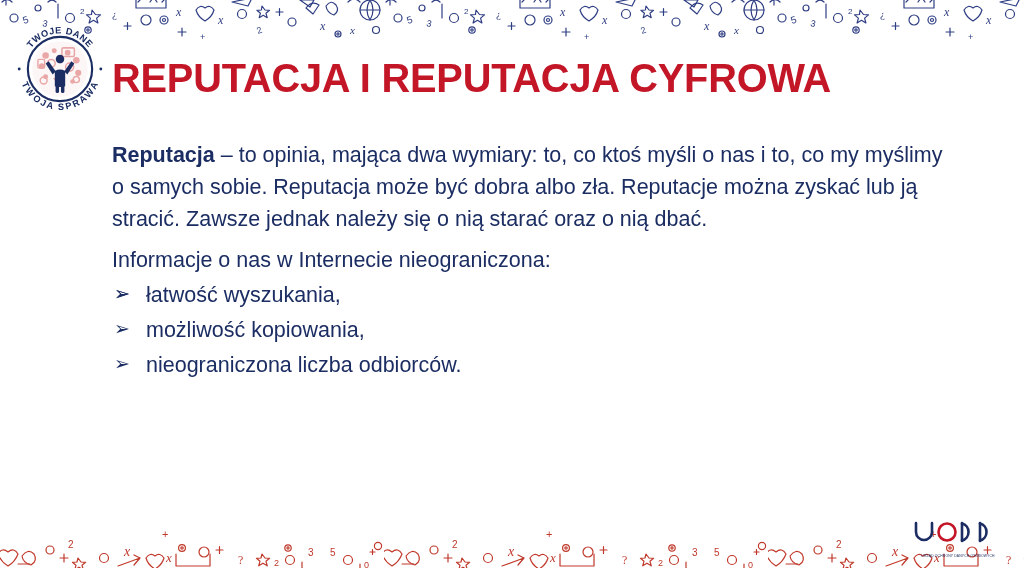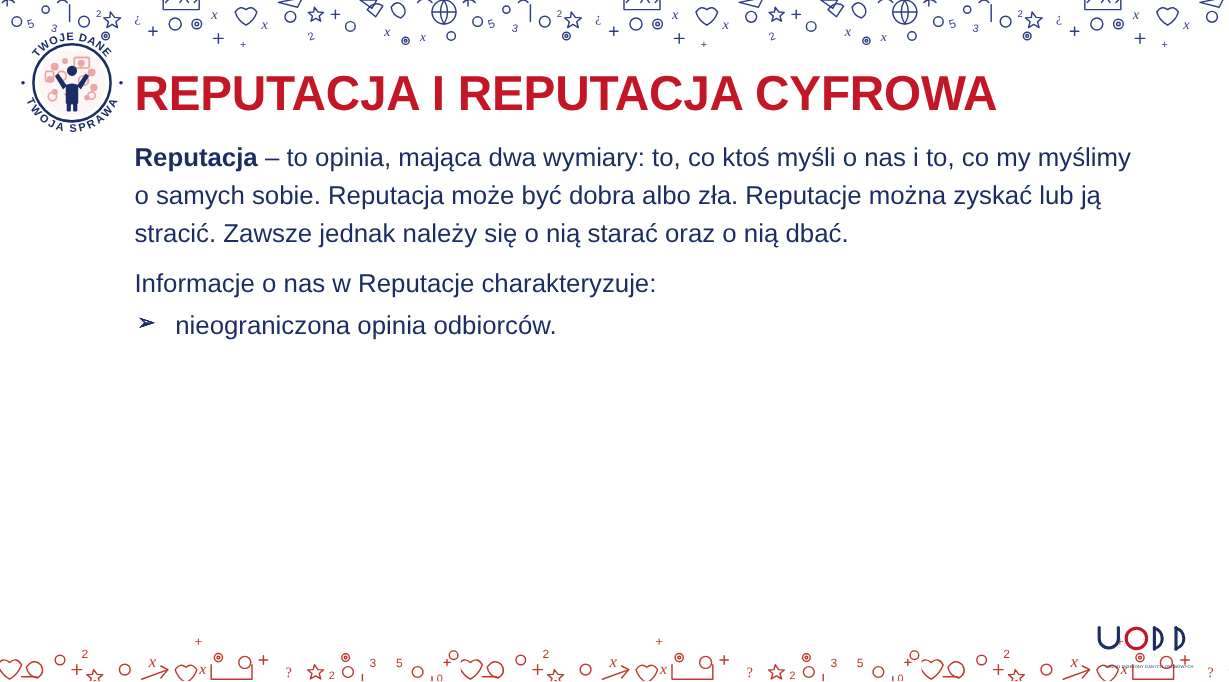--- a/index.html
+++ b/index.html
@@ -30,21 +30,21 @@
     font-weight:bold;
     letter-spacing:-0.2px;
     line-height:1.06;
     white-space:nowrap;
     transform:scaleX(0.97);
     transform-origin:left center;
   }
 
   
   .body{
-    position:absolute;left:112px;top:116px;width:846px;
+    position:absolute;left:112px;top:140px;width:846px;
     color:#1B2D62;
     font-size:21.5px;
     line-height:1.48;
   }
   .para{margin:0 0 10px 0;}
   .para.tight{margin-bottom:0;}
   .para b{font-weight:bold;}
   .lede{font-weight:bold;}
 
   .bullets{list-style:none;margin:2px 0 0 0;padding:0;}
@@ -263,35 +263,37 @@
 
   <div class="title">REPUTACJA I REPUTACJA CYFROWA</div>
 
   <div class="body">
 
     <p class="para">
       <b class="lede">Reputacja</b><span> – to opinia, mająca dwa wymiary: to, co ktoś myśli o nas i to, co my myślimy o samych sobie. Reputacja może być dobra albo zła. Reputacje można zyskać lub ją stracić. Zawsze jednak należy się o nią starać oraz o nią dbać.</span>
     </p>
 
 
-    <p class="para tight">Informacje o nas w Reputacje charakteryzuje:</p>
+    <p class="para tight">Informacje o nas w Internecie nieograniczona:</p>
 
     <ul class="bullets">
       <li>
         <span class="arrow">➢</span>
       </li>
       <li>
         <span class="arrow">➢</span>
+        <span>łatwość wyszukania,</span>
       </li>
       <li>
         <span class="arrow">➢</span>
+        <span>możliwość kopiowania,</span>
       </li>
       <li>
         <span class="arrow">➢</span>
-        <span>nieograniczona opinia odbiorców.</span>
+        <span>nieograniczona liczba odbiorców.</span>
       </li>
     </ul>
   </div>
 
   <div class="doodle-band doodle-bottom">
     <div class="doodle-strip">
       <svg class="doodle-tile" viewBox="0 0 384 50" xmlns="http://www.w3.org/2000/svg">
         <g fill="none" stroke="#C0392B" stroke-width="1.2" stroke-linecap="round" stroke-linejoin="round">
           <path d="M-2 36 q4 -7 10 -2 q6 -5 10 2 q-3 8 -10 12 q-7 -4 -10 -12z"></path>
           <path d="M22 38 q6 -8 12 -2 q4 7 -3 11 q-8 -2 -9 -9z"></path>

